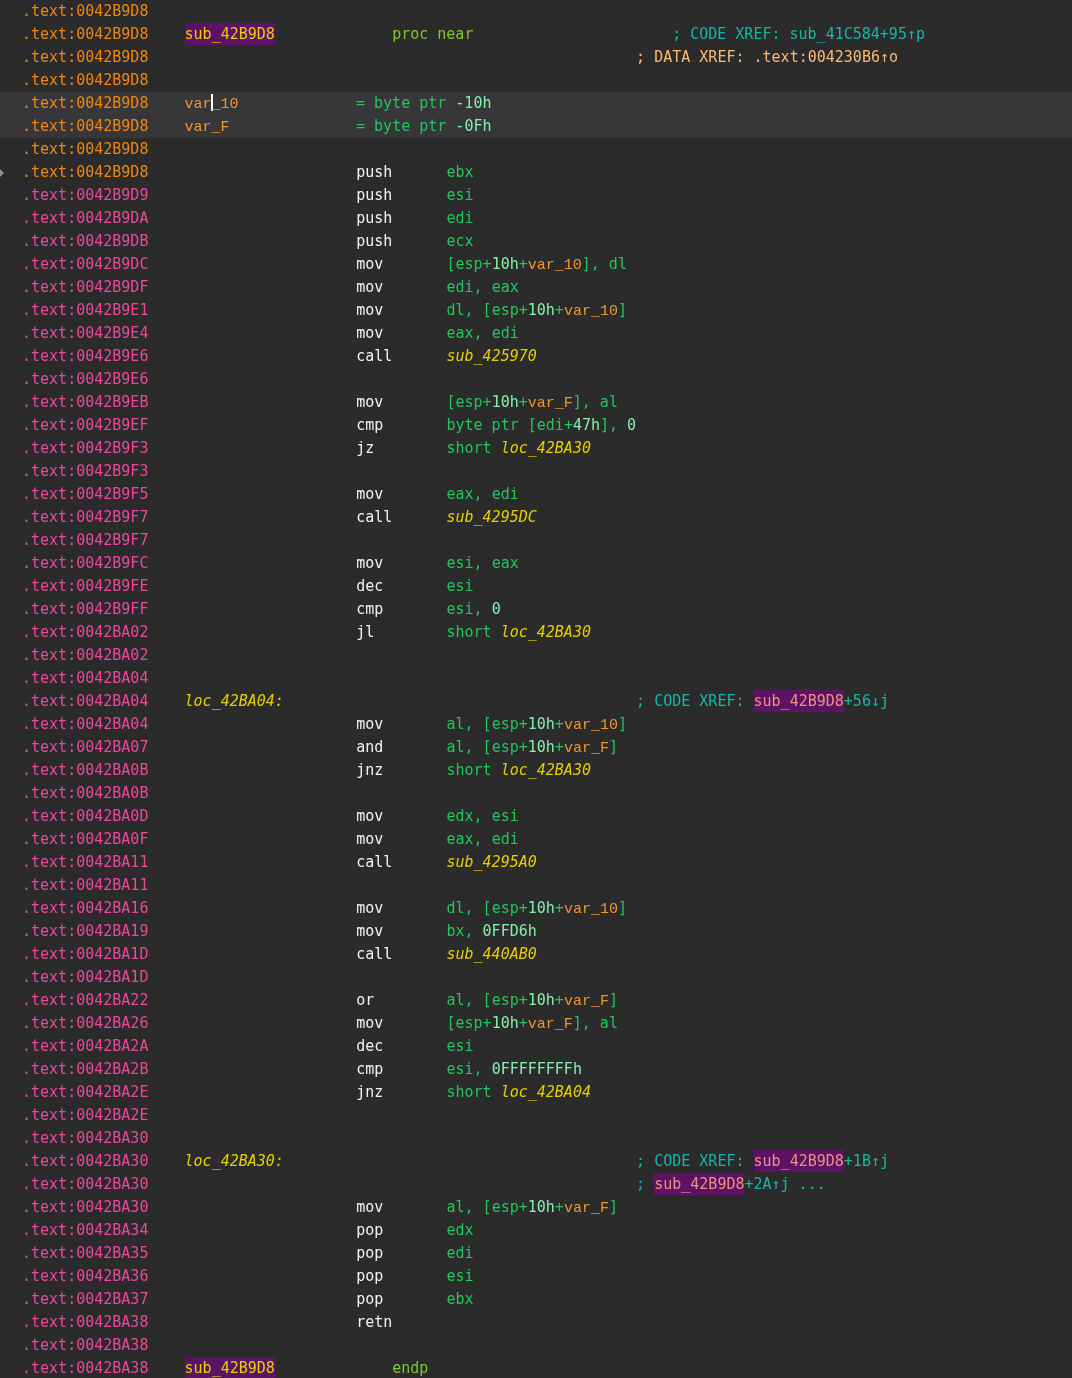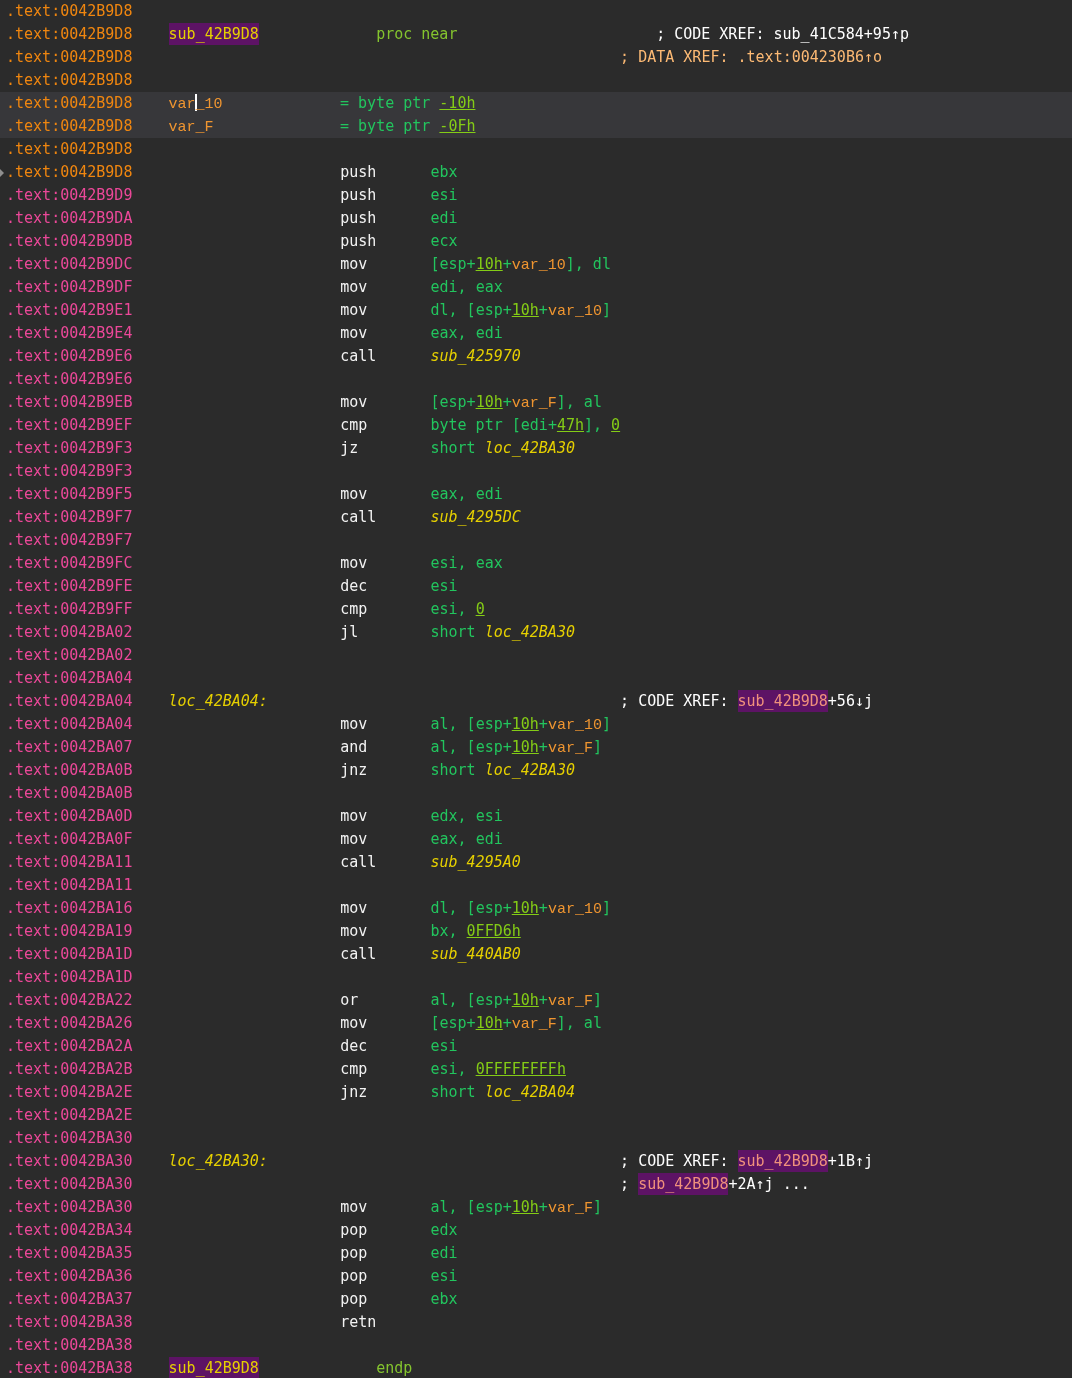--- a/index.html
+++ b/index.html
@@ -6,41 +6,41 @@
   body{width:1072px;height:1378px;overflow:hidden;}
   .listing{
     position:relative;
     font-family:"DejaVu Sans Mono","Liberation Mono",monospace;
     font-size:15px;
     line-height:23px;
     color:#c0c0c0;
     padding:0;
     white-space:pre;
   }
-  .line{height:23px;position:relative;padding-left:6px;}
+  .line{height:23px;position:relative;padding-left:22px;}
   .line.hl{background:#37373a;}
   .line.marked::before{
     content:"";
     position:absolute;left:0;top:8px;
     width:0;height:0;
     border-left:4px solid #8f8f8f;
     border-top:4px solid transparent;
     border-bottom:4px solid transparent;
   }
   .a{color:#f0860f;}           
   .g{color:#ec4899;}           
   .w{color:#f2f2f2;}           
   .r{color:#22c55e;}           
-  .n{color:#84cc16;text-decoration:underline;}           
+  .n{color:#86efac;}           
   .v{color:#ef9530;font-family:Liberation Mono, monospace;}           
   .y{color:#e6d000;font-style:italic;}           
   .Y{color:#e6d000;background:#5d1365;padding:2px 0;} 
   .k{color:#84c42e;margin-left:36px;}           
   .p{color:#22c55e;}           
-  .c{color:#ffffff;}           
+  .c{color:#14b8a6;}           
   .C{color:#f0917c;background:#5d1365;padding:2px 0;} 
   .d{color:#fdba74;}           
   .sp{color:#808080;}
   .crt{display:inline-block;width:2px;height:17px;margin:0 -1px;background:#ffffff;vertical-align:-3px;}
 </style>
 </head>
 <body>
 
 <div class="listing" id="listing"><div class="line"><span class="a">.text:0042B9D8</span></div><div class="line"><span class="a">.text:0042B9D8</span><span class="sp">    </span><span class="Y">sub_42B9D8</span><span class="sp">         </span><span class="k">proc near</span><span class="sp">                      </span><span class="c">; CODE XREF: sub_41C584+95↑p</span></div><div class="line"><span class="a">.text:0042B9D8</span><span class="sp">                                                      </span><span class="d">; DATA XREF: .text:004230B6↑o</span></div><div class="line"><span class="a">.text:0042B9D8</span></div><div class="line hl"><span class="a">.text:0042B9D8</span><span class="sp">    </span><span class="v">var</span><span class="crt"></span><span class="v">_10</span><span class="sp">             </span><span class="p">= byte ptr </span><span class="n">-10h</span></div><div class="line hl"><span class="a">.text:0042B9D8</span><span class="sp">    </span><span class="v">var_F</span><span class="sp">              </span><span class="p">= byte ptr </span><span class="n">-0Fh</span></div><div class="line"><span class="a">.text:0042B9D8</span></div><div class="line marked"><span class="a">.text:0042B9D8</span><span class="sp">                       </span><span class="w">push</span><span class="sp">      </span><span class="r">ebx</span></div><div class="line"><span class="g">.text:0042B9D9</span><span class="sp">                       </span><span class="w">push</span><span class="sp">      </span><span class="r">esi</span></div><div class="line"><span class="g">.text:0042B9DA</span><span class="sp">                       </span><span class="w">push</span><span class="sp">      </span><span class="r">edi</span></div><div class="line"><span class="g">.text:0042B9DB</span><span class="sp">                       </span><span class="w">push</span><span class="sp">      </span><span class="r">ecx</span></div><div class="line"><span class="g">.text:0042B9DC</span><span class="sp">                       </span><span class="w">mov</span><span class="sp">       </span><span class="p">[</span><span class="r">esp</span><span class="p">+</span><span class="n">10h</span><span class="p">+</span><span class="v">var_10</span><span class="p">], </span><span class="r">dl</span></div><div class="line"><span class="g">.text:0042B9DF</span><span class="sp">                       </span><span class="w">mov</span><span class="sp">       </span><span class="r">edi</span><span class="p">, </span><span class="r">eax</span></div><div class="line"><span class="g">.text:0042B9E1</span><span class="sp">                       </span><span class="w">mov</span><span class="sp">       </span><span class="r">dl</span><span class="p">, [</span><span class="r">esp</span><span class="p">+</span><span class="n">10h</span><span class="p">+</span><span class="v">var_10</span><span class="p">]</span></div><div class="line"><span class="g">.text:0042B9E4</span><span class="sp">                       </span><span class="w">mov</span><span class="sp">       </span><span class="r">eax</span><span class="p">, </span><span class="r">edi</span></div><div class="line"><span class="g">.text:0042B9E6</span><span class="sp">                       </span><span class="w">call</span><span class="sp">      </span><span class="y">sub_425970</span></div><div class="line"><span class="g">.text:0042B9E6</span></div><div class="line"><span class="g">.text:0042B9EB</span><span class="sp">                       </span><span class="w">mov</span><span class="sp">       </span><span class="p">[</span><span class="r">esp</span><span class="p">+</span><span class="n">10h</span><span class="p">+</span><span class="v">var_F</span><span class="p">], </span><span class="r">al</span></div><div class="line"><span class="g">.text:0042B9EF</span><span class="sp">                       </span><span class="w">cmp</span><span class="sp">       </span><span class="p">byte ptr [</span><span class="r">edi</span><span class="p">+</span><span class="n">47h</span><span class="p">], </span><span class="n">0</span></div><div class="line"><span class="g">.text:0042B9F3</span><span class="sp">                       </span><span class="w">jz</span><span class="sp">        </span><span class="p">short </span><span class="y">loc_42BA30</span></div><div class="line"><span class="g">.text:0042B9F3</span></div><div class="line"><span class="g">.text:0042B9F5</span><span class="sp">                       </span><span class="w">mov</span><span class="sp">       </span><span class="r">eax</span><span class="p">, </span><span class="r">edi</span></div><div class="line"><span class="g">.text:0042B9F7</span><span class="sp">                       </span><span class="w">call</span><span class="sp">      </span><span class="y">sub_4295DC</span></div><div class="line"><span class="g">.text:0042B9F7</span></div><div class="line"><span class="g">.text:0042B9FC</span><span class="sp">                       </span><span class="w">mov</span><span class="sp">       </span><span class="r">esi</span><span class="p">, </span><span class="r">eax</span></div><div class="line"><span class="g">.text:0042B9FE</span><span class="sp">                       </span><span class="w">dec</span><span class="sp">       </span><span class="r">esi</span></div><div class="line"><span class="g">.text:0042B9FF</span><span class="sp">                       </span><span class="w">cmp</span><span class="sp">       </span><span class="r">esi</span><span class="p">, </span><span class="n">0</span></div><div class="line"><span class="g">.text:0042BA02</span><span class="sp">                       </span><span class="w">jl</span><span class="sp">        </span><span class="p">short </span><span class="y">loc_42BA30</span></div><div class="line"><span class="g">.text:0042BA02</span></div><div class="line"><span class="g">.text:0042BA04</span></div><div class="line"><span class="g">.text:0042BA04</span><span class="sp">    </span><span class="y">loc_42BA04:</span><span class="sp">                                       </span><span class="c">; CODE XREF: </span><span class="C">sub_42B9D8</span><span class="c">+56↓j</span></div><div class="line"><span class="g">.text:0042BA04</span><span class="sp">                       </span><span class="w">mov</span><span class="sp">       </span><span class="r">al</span><span class="p">, [</span><span class="r">esp</span><span class="p">+</span><span class="n">10h</span><span class="p">+</span><span class="v">var_10</span><span class="p">]</span></div><div class="line"><span class="g">.text:0042BA07</span><span class="sp">                       </span><span class="w">and</span><span class="sp">       </span><span class="r">al</span><span class="p">, [</span><span class="r">esp</span><span class="p">+</span><span class="n">10h</span><span class="p">+</span><span class="v">var_F</span><span class="p">]</span></div><div class="line"><span class="g">.text:0042BA0B</span><span class="sp">                       </span><span class="w">jnz</span><span class="sp">       </span><span class="p">short </span><span class="y">loc_42BA30</span></div><div class="line"><span class="g">.text:0042BA0B</span></div><div class="line"><span class="g">.text:0042BA0D</span><span class="sp">                       </span><span class="w">mov</span><span class="sp">       </span><span class="r">edx</span><span class="p">, </span><span class="r">esi</span></div><div class="line"><span class="g">.text:0042BA0F</span><span class="sp">                       </span><span class="w">mov</span><span class="sp">       </span><span class="r">eax</span><span class="p">, </span><span class="r">edi</span></div><div class="line"><span class="g">.text:0042BA11</span><span class="sp">                       </span><span class="w">call</span><span class="sp">      </span><span class="y">sub_4295A0</span></div><div class="line"><span class="g">.text:0042BA11</span></div><div class="line"><span class="g">.text:0042BA16</span><span class="sp">                       </span><span class="w">mov</span><span class="sp">       </span><span class="r">dl</span><span class="p">, [</span><span class="r">esp</span><span class="p">+</span><span class="n">10h</span><span class="p">+</span><span class="v">var_10</span><span class="p">]</span></div><div class="line"><span class="g">.text:0042BA19</span><span class="sp">                       </span><span class="w">mov</span><span class="sp">       </span><span class="r">bx</span><span class="p">, </span><span class="n">0FFD6h</span></div><div class="line"><span class="g">.text:0042BA1D</span><span class="sp">                       </span><span class="w">call</span><span class="sp">      </span><span class="y">sub_440AB0</span></div><div class="line"><span class="g">.text:0042BA1D</span></div><div class="line"><span class="g">.text:0042BA22</span><span class="sp">                       </span><span class="w">or</span><span class="sp">        </span><span class="r">al</span><span class="p">, [</span><span class="r">esp</span><span class="p">+</span><span class="n">10h</span><span class="p">+</span><span class="v">var_F</span><span class="p">]</span></div><div class="line"><span class="g">.text:0042BA26</span><span class="sp">                       </span><span class="w">mov</span><span class="sp">       </span><span class="p">[</span><span class="r">esp</span><span class="p">+</span><span class="n">10h</span><span class="p">+</span><span class="v">var_F</span><span class="p">], </span><span class="r">al</span></div><div class="line"><span class="g">.text:0042BA2A</span><span class="sp">                       </span><span class="w">dec</span><span class="sp">       </span><span class="r">esi</span></div><div class="line"><span class="g">.text:0042BA2B</span><span class="sp">                       </span><span class="w">cmp</span><span class="sp">       </span><span class="r">esi</span><span class="p">, </span><span class="n">0FFFFFFFFh</span></div><div class="line"><span class="g">.text:0042BA2E</span><span class="sp">                       </span><span class="w">jnz</span><span class="sp">       </span><span class="p">short </span><span class="y">loc_42BA04</span></div><div class="line"><span class="g">.text:0042BA2E</span></div><div class="line"><span class="g">.text:0042BA30</span></div><div class="line"><span class="g">.text:0042BA30</span><span class="sp">    </span><span class="y">loc_42BA30:</span><span class="sp">                                       </span><span class="c">; CODE XREF: </span><span class="C">sub_42B9D8</span><span class="c">+1B↑j</span></div><div class="line"><span class="g">.text:0042BA30</span><span class="sp">                                                      </span><span class="c">; </span><span class="C">sub_42B9D8</span><span class="c">+2A↑j ...</span></div><div class="line"><span class="g">.text:0042BA30</span><span class="sp">                       </span><span class="w">mov</span><span class="sp">       </span><span class="r">al</span><span class="p">, [</span><span class="r">esp</span><span class="p">+</span><span class="n">10h</span><span class="p">+</span><span class="v">var_F</span><span class="p">]</span></div><div class="line"><span class="g">.text:0042BA34</span><span class="sp">                       </span><span class="w">pop</span><span class="sp">       </span><span class="r">edx</span></div><div class="line"><span class="g">.text:0042BA35</span><span class="sp">                       </span><span class="w">pop</span><span class="sp">       </span><span class="r">edi</span></div><div class="line"><span class="g">.text:0042BA36</span><span class="sp">                       </span><span class="w">pop</span><span class="sp">       </span><span class="r">esi</span></div><div class="line"><span class="g">.text:0042BA37</span><span class="sp">                       </span><span class="w">pop</span><span class="sp">       </span><span class="r">ebx</span></div><div class="line"><span class="g">.text:0042BA38</span><span class="sp">                       </span><span class="w">retn</span></div><div class="line"><span class="g">.text:0042BA38</span></div><div class="line"><span class="g">.text:0042BA38</span><span class="sp">    </span><span class="Y">sub_42B9D8</span><span class="sp">         </span><span class="k">endp</span></div></div>
 

